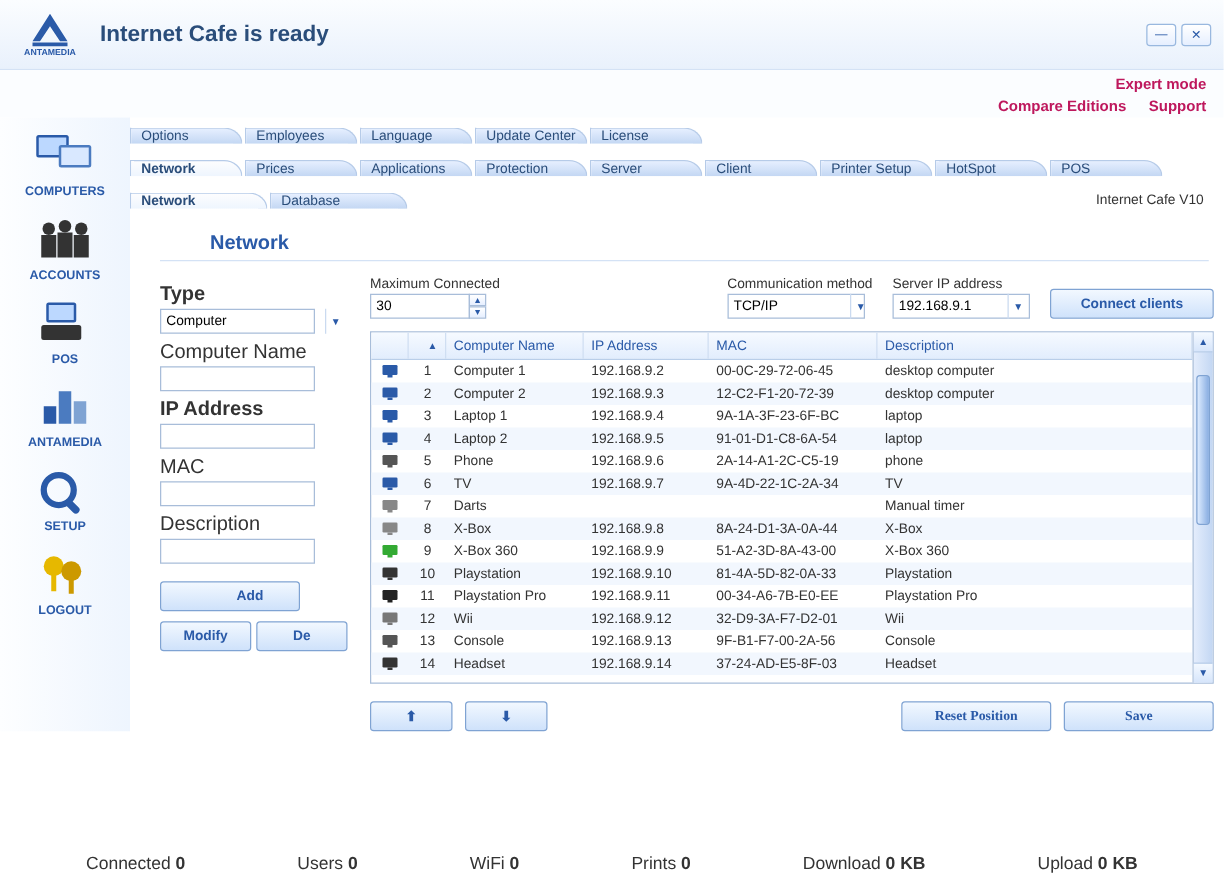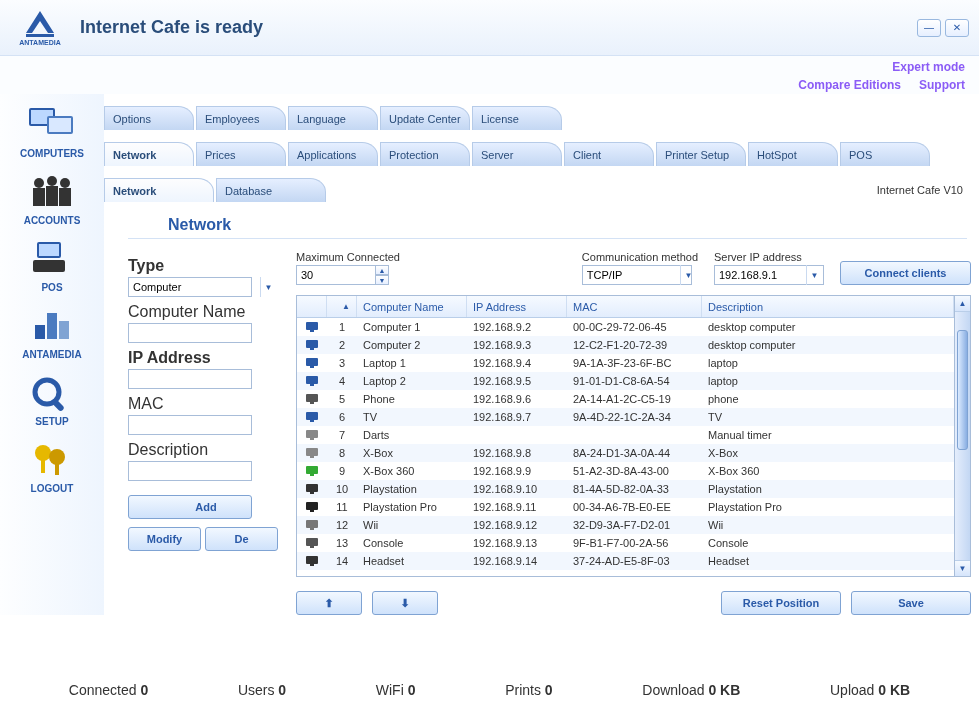--- a/index.html
+++ b/index.html
@@ -7,54 +7,54 @@
 
 
 .top-header { display:flex; align-items:center; height:56px; background: linear-gradient(#fbfdff, #e9f1fc); padding: 0 10px; border-bottom:1px solid #d4e2f5; }
 .logo { width:60px; height:44px; display:flex; flex-direction:column; align-items:center; justify-content:center; }
 .logo svg { width:40px; height:30px; }
 .logo-text { font-size:7px; color:#2a5aa8; font-weight:bold; }
 .title { flex:1; font-size:18px; font-weight:bold; color:#2a4d7a; padding-left:10px; }
 .win-controls { display:flex; gap:4px; }
 .win-btn { width:24px; height:18px; border:1px solid #99b8df; background:linear-gradient(#fff,#e6efff); border-radius:3px; display:flex; align-items:center; justify-content:center; color:#2a5aa8; font-size:10px; cursor:pointer; }
 
-.header-links { display:flex; justify-content:flex-end; gap:18px; font-size:12px; font-weight:bold; color:#8b5cf6; padding:4px 14px 2px 0; background:#fbfdff; }
+.header-links { display:flex; justify-content:flex-end; gap:18px; font-size:12px; font-weight:bold; color:#be185d; padding:4px 14px 2px 0; background:#fbfdff; }
 .header-links span { cursor:pointer; }
 
 
 .layout { display:flex; }
 .sidebar { width:104px; padding-top:4px; background: linear-gradient(90deg,#fdfeff,#eef5fe); }
 .side-item { display:flex; flex-direction:column; align-items:center; padding:4px 0 6px; cursor:pointer; }
 .side-icon { width:58px; height:44px; display:flex; align-items:center; justify-content:center; }
 .side-label { font-size:10px; font-weight:bold; color:#2a5aa8; margin-top:2px; }
 
 
 .main { flex:1; padding-right:8px; }
 
 
-.tab-row { display:flex; height:24px; margin-top:12px; }
+.tab-row { display:flex; height:24px; margin-top:2px;align-items:center; }
 .tab { flex:0 0 90px; padding:0 8px; display:flex; align-items:center; font-size:11px; color:#2a4d7a; background:linear-gradient(#e6efff,#c3d7f3); border:1px solid #b6cbe8; border-bottom:none; border-top-right-radius:16px 14px; margin-right:2px; cursor:pointer; position:relative; }
 .tab.active { background:linear-gradient(#fdfdfe,#eef5fe); font-weight:bold; z-index:2; }
 .tab-row.secondary .tab { flex:0 0 110px; }
 .version-label { margin-left:auto; align-self:center; font-size:11px; color:#333; padding-right:8px; }
 
 .section-title { font-size:16px; font-weight:bold; color:#2a5aa8; padding:14px 0 4px 40px; }
 .section-title-wrap { border-bottom:1px solid #d4e2f5; margin:0 4px 12px 24px; }
 
 .content { display:flex; gap:18px; padding-left:24px; }
 
 
 .form-panel { width:150px; }
 .lbl { font-size:16px; font-weight:bold; color:#333; margin:6px 0 2px; display:block; }
 .lbl.sub { font-weight:normal; }
 .inp { width:124px; height:20px; border:1px solid #a8bdd9; padding:0 4px; font-size:11px; background:#fff; }
 .combo { position:relative; }
 .combo .chev { position:absolute; right:2px; top:0; width:16px; height:20px; display:flex; align-items:center; justify-content:center; color:#2a5aa8; font-size:8px; border-left:1px solid #cadaf0; }
 .btn { height:24px; border:1px solid #7fa3d3; background:linear-gradient(#f2f8ff,#cfe2fb); border-radius:3px; color:#2a5aa8; font-size:11px; font-weight:bold; cursor:pointer; display:inline-flex; align-items:center; justify-content:center; }
-.btn-wide { width:124px;padding-left:32px; }
+.btn-wide { width:112px;padding-left:32px; }
 .form-buttons { display:flex; gap:4px; margin-top:8px; }
 .form-buttons .btn { flex:1 1 0; }
 
 
 .table-area { flex:1; display:flex; flex-direction:column; }
 .top-controls { display:flex; gap:16px; align-items:flex-end; margin-bottom:10px; }
 .ctrl-group { display:flex; flex-direction:column; }
 .ctrl-label { font-size:11px; color:#333; margin-bottom:2px; }
 .spin { display:flex; align-items:center; }
 .spin .inp { width:80px; }
@@ -76,21 +76,21 @@
 
 .vscroll { width:16px; background:linear-gradient(90deg,#e4edfc,#c3d7f3); border-left:1px solid #a8bdd9; display:flex; flex-direction:column; }
 .vscroll .arrow { height:16px; display:flex; align-items:center; justify-content:center; font-size:8px; color:#2a5aa8; background:linear-gradient(#f4f9ff,#d6e5fb); border-bottom:1px solid #b9cee9; cursor:pointer;}
 .vscroll .arrow:last-child{border-top:1px solid #b9cee9;border-bottom:none;}
 .vscroll .thumb { flex:1; position:relative; }
 .vscroll .thumb-inner{ position:absolute; left:2px; right:2px; top:18px; height:120px; background:linear-gradient(90deg,#dcebff,#89aee2); border:1px solid #7fa3d3; border-radius:3px; cursor:pointer;}
 
 .bottom-actions { display:flex; gap:10px; margin-top:14px; }
 .bottom-actions .spacer { flex:1; }
 .icon-btn { width:66px; height:24px; }
-.act-btn { width:120px; }
+.act-btn { width:120px;font-family:Liberation Serif, serif; }
 
 
 .statusbar { position:absolute; left:0; right:0; bottom:0; height:38px; display:flex; align-items:center; justify-content:space-around; font-size:14px; color:#333; padding:0 24px; }
 .statusbar b{font-weight:bold;}
 
 
 .dev { width:14px; height:12px; }
 </style>
 </head>
 <body>

